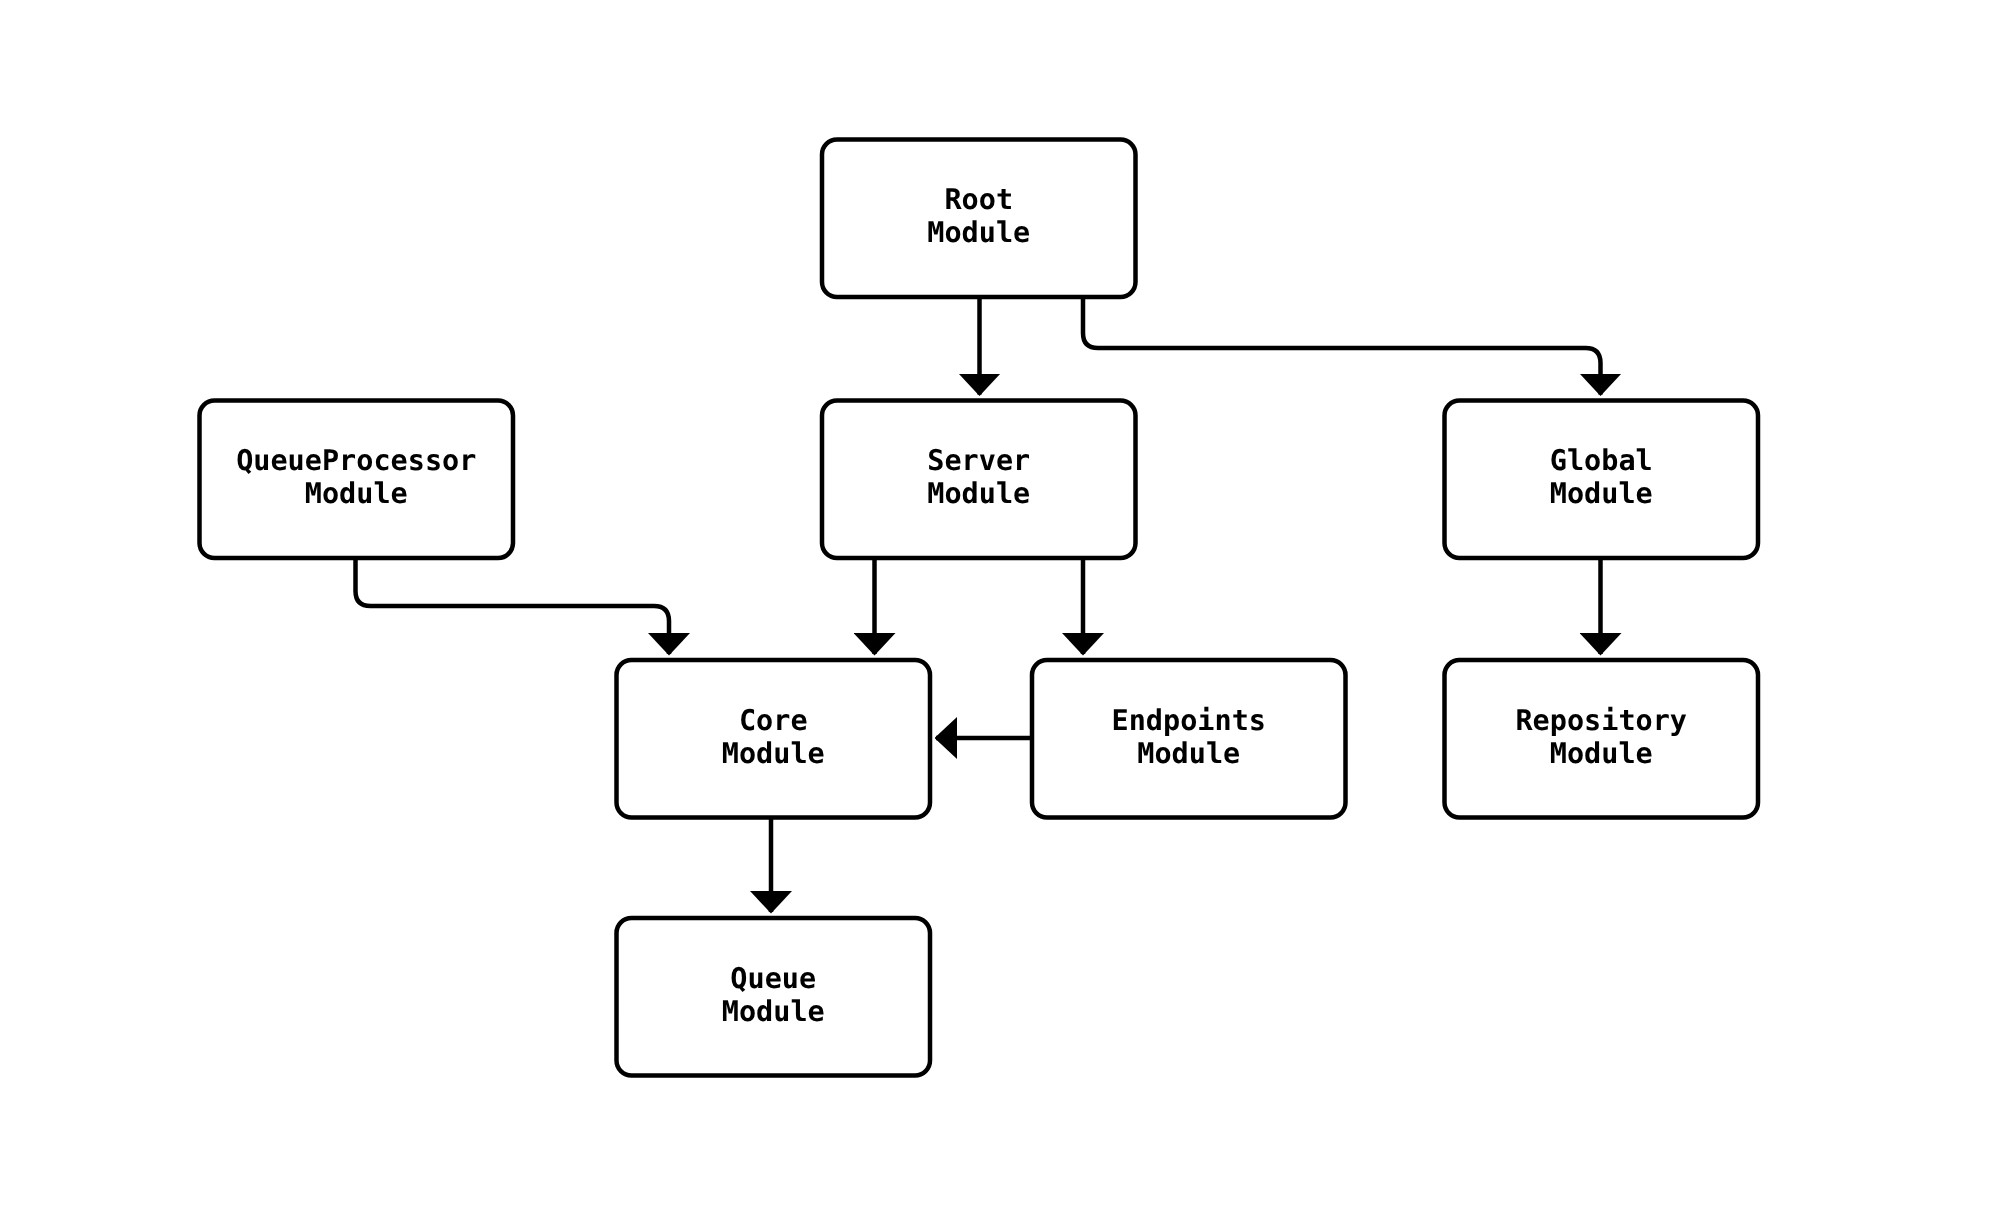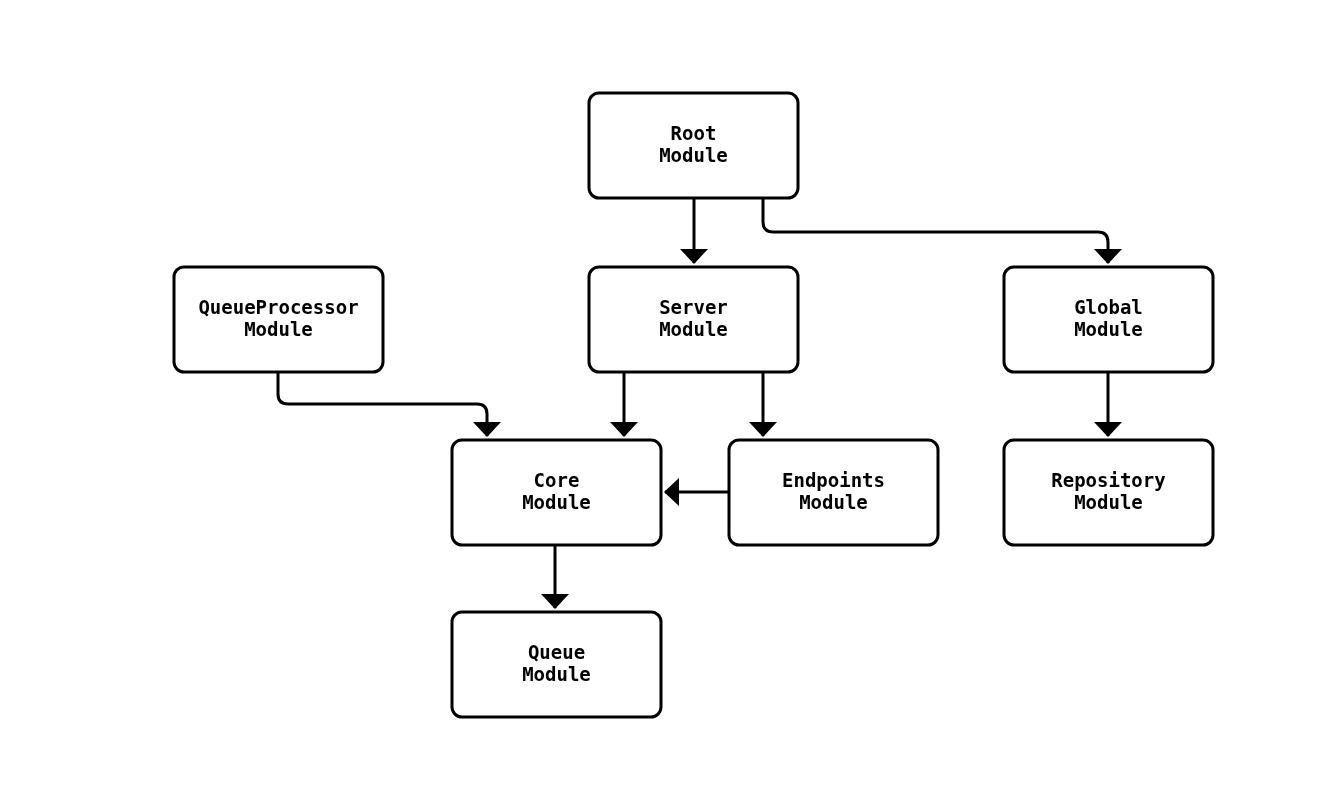--- a/index.html
+++ b/index.html
@@ -9,21 +9,20 @@
     width: 1337px;
     height: 809px;
     overflow: hidden;
     font-family: "DejaVu Sans Mono", monospace;
   }
   .diagram-stage {
     position: relative;
     width: 1143px;
     height: 809px;
     background: #ffffff;
-    padding-left: 41px;
   }
   svg { display: block; }
   .node-rect {
     fill: #ffffff;
     stroke: #000000;
     stroke-width: 3;
   }
   .node-label {
     font-family: "DejaVu Sans Mono", monospace;
     font-weight: bold;

